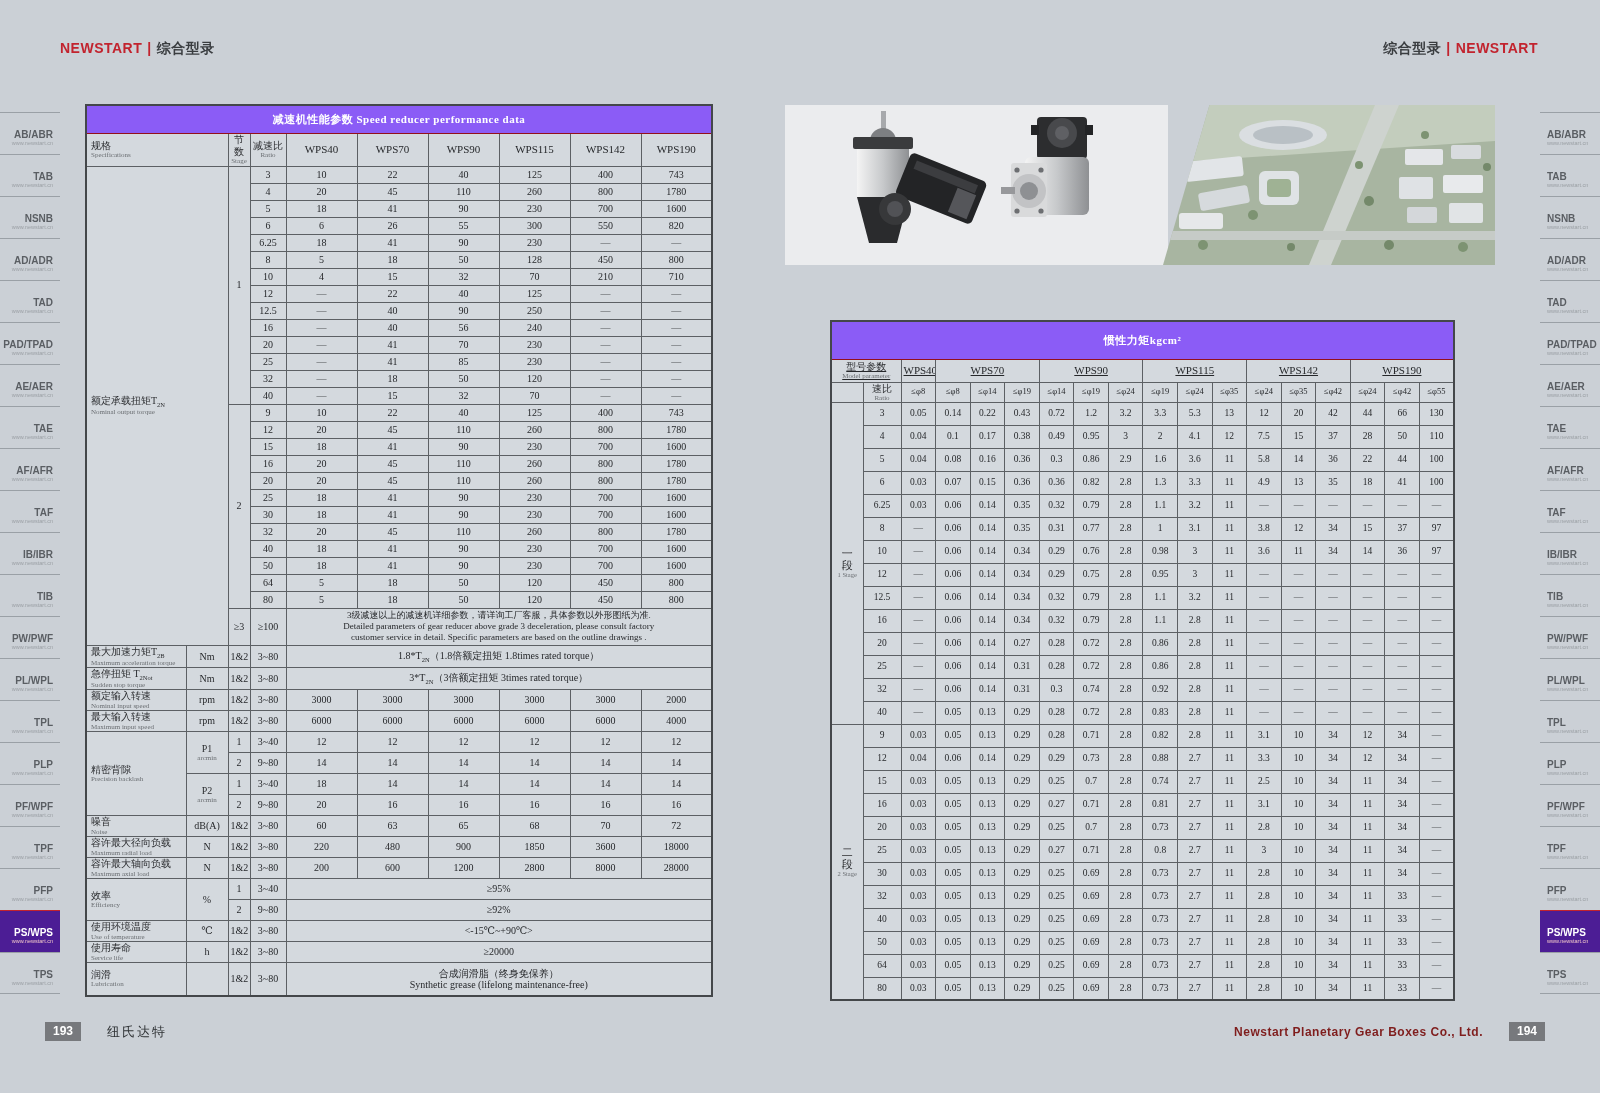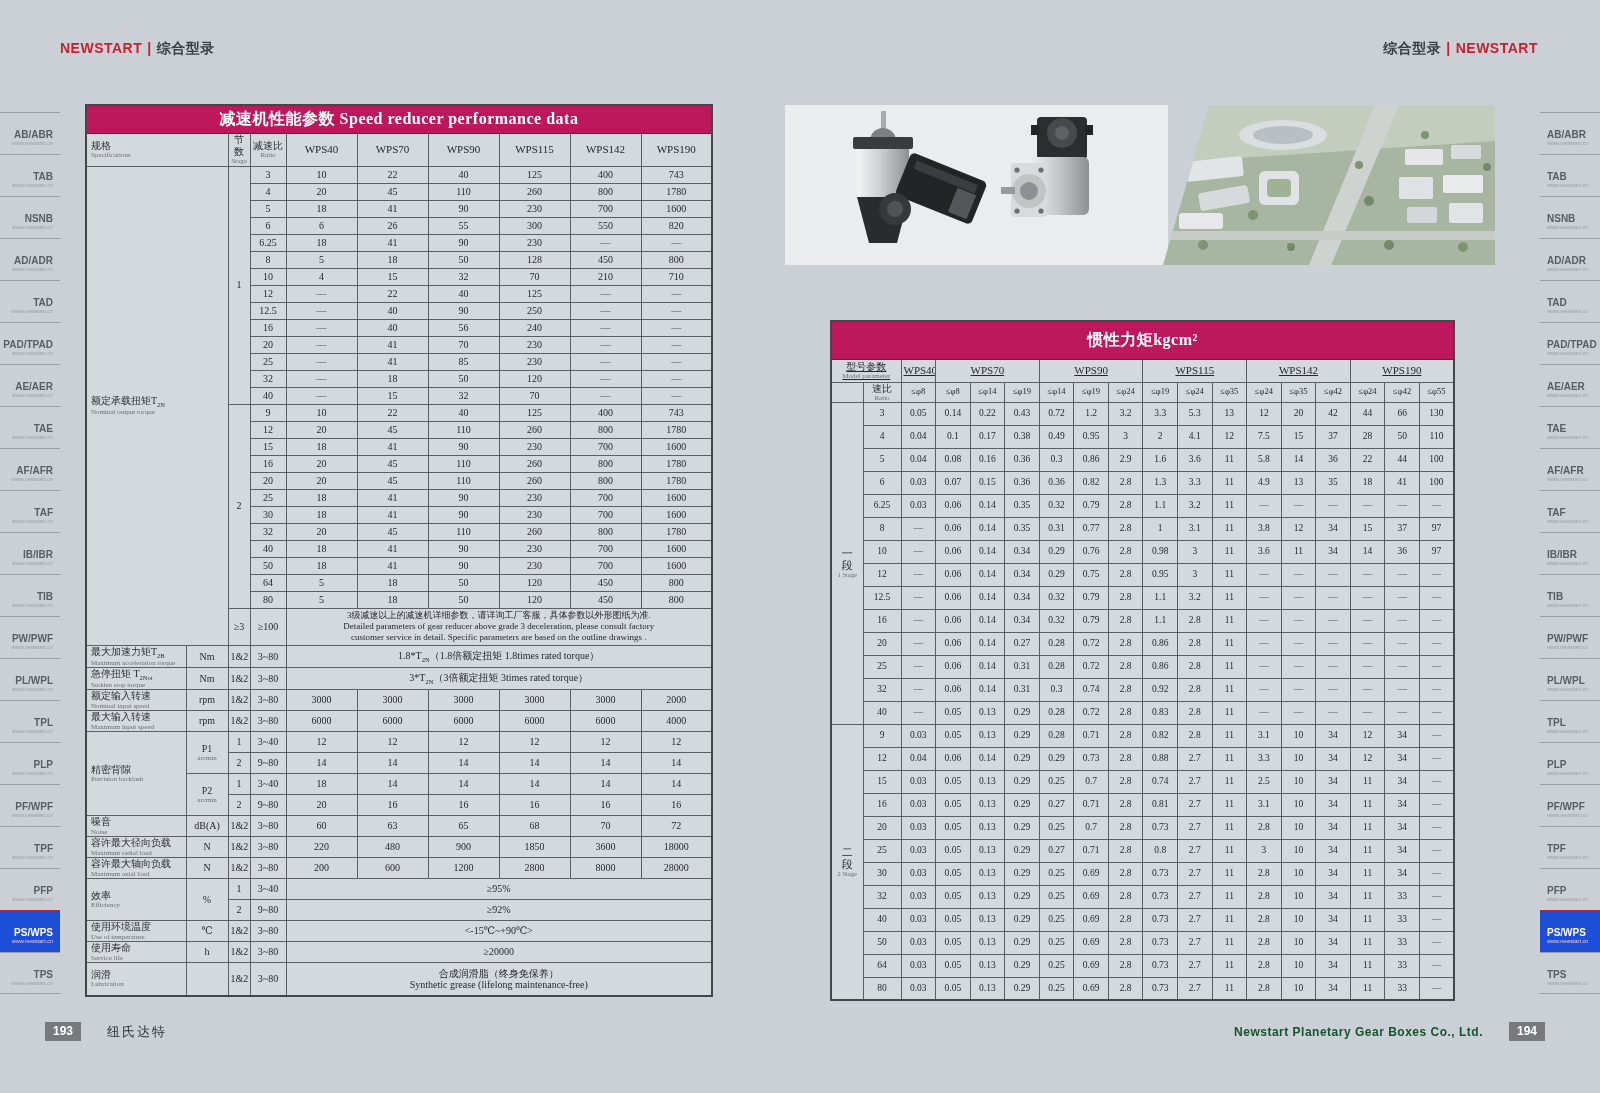--- a/index.html
+++ b/index.html
@@ -15,28 +15,28 @@
   
   .side{position:absolute;top:112px;width:60px;}
   .side-l{left:0;}
   .side-r{right:0;}
   .side-item{height:42px;border-top:1px solid #9aa0a6;padding-top:16px;box-sizing:border-box;cursor:pointer;}
   .side-l .side-item{text-align:right;padding-right:7px;border-top-width:1px;}
   .side-r .side-item{text-align:left;padding-left:7px;}
   .side-item:last-child{border-bottom:1px solid #9aa0a6;}
   .si-label{font-size:10px;font-weight:bold;color:#5a5e63;line-height:11px;}
   .si-url{font-size:5.5px;color:#9ba0a5;line-height:7px;}
-  .side-item.active{background:#1d4ed8;border-top-color:#c2232e;}
+  .side-item.active{background:#4c1d95;border-top-color:#c2232e;}
   .side-item.active .si-label{color:#fff;}
   .side-item.active .si-url{color:#f0c6c9;}
   
   table{border-collapse:collapse;table-layout:fixed;font-family:"Liberation Serif","DejaVu Serif",serif;color:#26282b;}
   td{border:1px solid #5c6064;background:#d4d9de;text-align:center;vertical-align:middle;
      padding:0 2px;line-height:1.12;overflow:hidden;}
-  td.title{background:#be185d;color:#fff;font-weight:bold;font-size:16px;border:1px solid #93101c;letter-spacing:.5px;margin-left:28px;}
+  td.title{background:#8b5cf6;color:#fff;font-weight:bold;font-size:11px;border:1px solid #93101c;letter-spacing:.5px;margin-left:28px;}
   .cn{font-size:10px;color:#2c2e31;}
   .en{font-size:7px;color:#6a6e72;line-height:8px;}
   .lblcell{text-align:left;padding-left:4px;}
   .val{font-size:10px;}
   .dash{color:#55585c;}
   sub{font-size:6.5px;}
   
   .ptable{position:absolute;left:85px;top:104px;width:628px;border:2px solid #44474a;}
   .ptable tr{height:17px;}
   .ptable tr.rt{height:28px;}
@@ -61,21 +61,21 @@
   .photo-strip{position:absolute;left:785px;top:105px;width:710px;height:160px;}
   .products{position:absolute;left:0;top:0;width:383px;height:160px;background:#ebecee;}
   .campus{position:absolute;right:0;top:0;width:332px;height:160px;
           clip-path:polygon(14% 0,100% 0,100% 100%,0 100%);}
   
   .ftr{position:absolute;top:1022px;display:flex;align-items:center;gap:26px;}
   .ftr-left{left:45px;}
   .ftr-right{right:55px;flex-direction:row;}
   .pagebox{background:#77797d;color:#fff;font-weight:bold;font-size:12px;padding:2px 8px;line-height:15px;}
   .ftr .brandcn{font-size:13px;font-weight:normal;color:#2f3235;letter-spacing:2px;}
-  .ftr .company{font-size:12px;font-weight:bold;color:#14532d;letter-spacing:.5px;}
+  .ftr .company{font-size:12px;font-weight:bold;color:#7f1d1d;letter-spacing:.5px;}
 </style>
 </head>
 <body>
 
 <div class="page">
 
   <div class="hdr hdr-left">
     <span class="brand">NEWSTART</span><span class="sep">|</span><span class="cat">综合型录</span>
   </div>
   <div class="hdr hdr-right">

